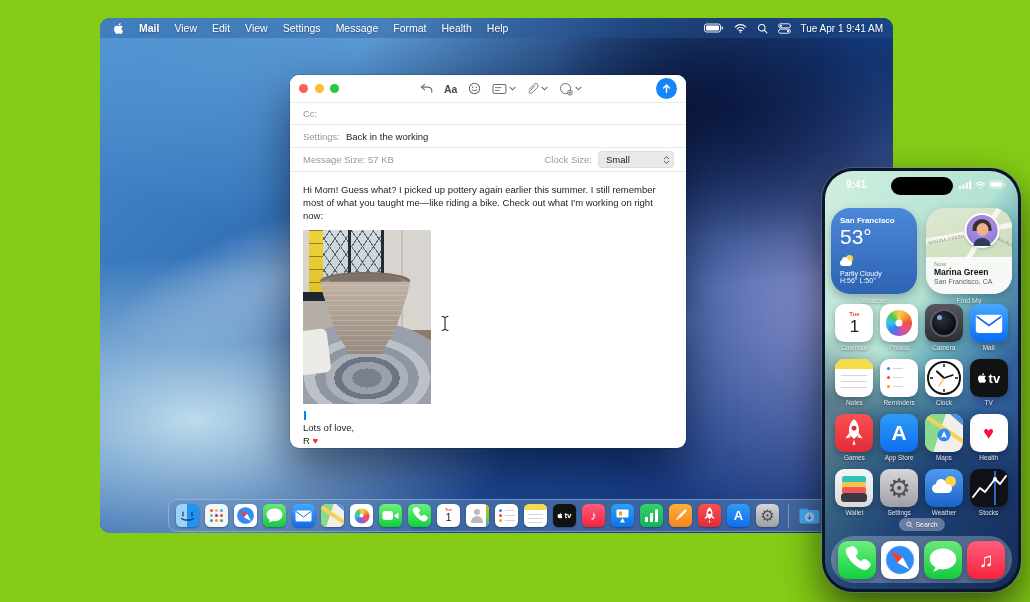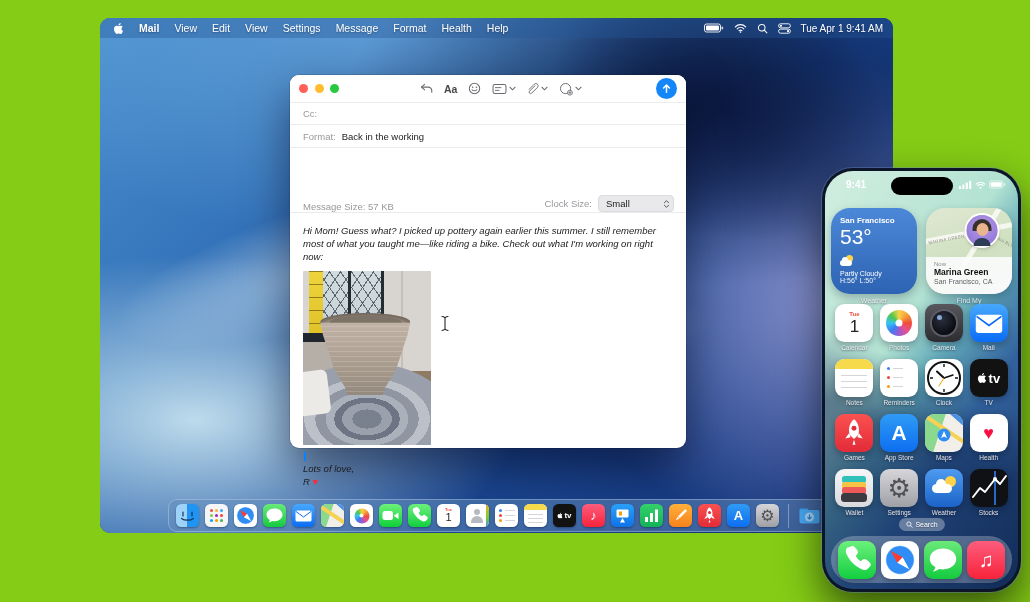--- a/index.html
+++ b/index.html
@@ -37,25 +37,25 @@
   .mw-toolbar{height:27px;display:flex;align-items:center;padding:0 9px;border-bottom:1px solid #ececec;border-radius:9px 9px 0 0;background:#fff;}
   .tl{width:9px;height:9px;border-radius:50%;margin-right:6.5px;}
   .mw-center{display:flex;align-items:center;gap:11px;margin:0 auto;color:#48484d;}
   .mw-center svg{display:block;}
   .tb-grp{display:flex;align-items:center;gap:2px;}
   .tb-aa{font-size:10.5px;font-weight:bold;color:#48484d;}
   .sendbtn{width:21px;height:21px;border-radius:50%;background:#1486f8;display:flex;align-items:center;justify-content:center;}
   .mw-row{display:flex;align-items:center;height:21px;padding:0 13px;border-bottom:1px solid #ebebeb;}
   .mw-lab{color:#98989d;margin-right:6px;}
   .pill{background:#b9d2f6;border-radius:7px;padding:1.5px 6px;display:flex;align-items:center;gap:3px;color:#16243a;}
-  .mw-info{display:flex;align-items:flex-end;height:23px;padding:0 12px 0 13px;border-bottom:1px solid #ebebeb;color:#98989d;margin-top:41px;}
+  .mw-info{display:flex;align-items:center;height:23px;padding:0 12px 0 13px;border-bottom:1px solid #ebebeb;color:#98989d;}
   .isz{margin-left:auto;display:flex;align-items:center;gap:6px;}
   .select{display:flex;align-items:center;background:#e9e9ec;border:1px solid #dcdce0;border-radius:4px;height:15px;width:64px;padding:0 3px 0 7px;color:#1c1c1e;}
   .select .stp{margin-left:auto;}
-  .mw-body{padding:11px 13px 0 13px;line-height:1.38;font-style:italic;}
+  .mw-body{padding:11px 13px 0 13px;line-height:1.38;}
   .mw-body p{margin:0 0 4px 0;}
   .caret{width:1.5px;height:9px;background:#0a82ff;margin:7px 0 1px 1px;}
 
   
   .photo{position:relative;width:128px;height:174px;margin-top:8px;overflow:hidden;background:#d8d4cf;border-radius:1px;}
   .ph-win{position:absolute;left:6px;top:0;width:74px;height:98px;
     background:
       repeating-linear-gradient(55deg, rgba(72,86,96,.85) 0 1px, transparent 1px 9px),
       repeating-linear-gradient(-55deg, rgba(72,86,96,.85) 0 1px, transparent 1px 9px),
       linear-gradient(#d2dcdf,#c2ccd1);}
@@ -369,21 +369,21 @@
           <svg width="11" height="11" viewBox="0 0 12 12">
             <path d="M6 10 V2.5 M2.8 5.5 L6 2.2 L9.2 5.5" stroke="#fff" stroke-width="1.6" fill="none" stroke-linecap="round" stroke-linejoin="round"></path>
           </svg>
         </div>
       </div>
 
       <div class="mw-row">
         <span class="mw-lab">Cc:</span>
       </div>
       <div class="mw-row" style="height:22px">
-        <span class="mw-lab">Format:</span>
+        <span class="mw-lab">Settings:</span>
         <span>Back in the working</span>
       </div>
       <div class="mw-info">
         <span>Message Size: 57 KB</span>
         <span class="isz">
           <span>Clock Size:</span>
           <span class="select">
             <span>Small</span>
             <svg class="stp" width="7" height="10" viewBox="0 0 8 12">
               <path d="M1.5 4.5 L4 2 L6.5 4.5" stroke="#555" stroke-width="1.2" fill="none" stroke-linecap="round"></path>

